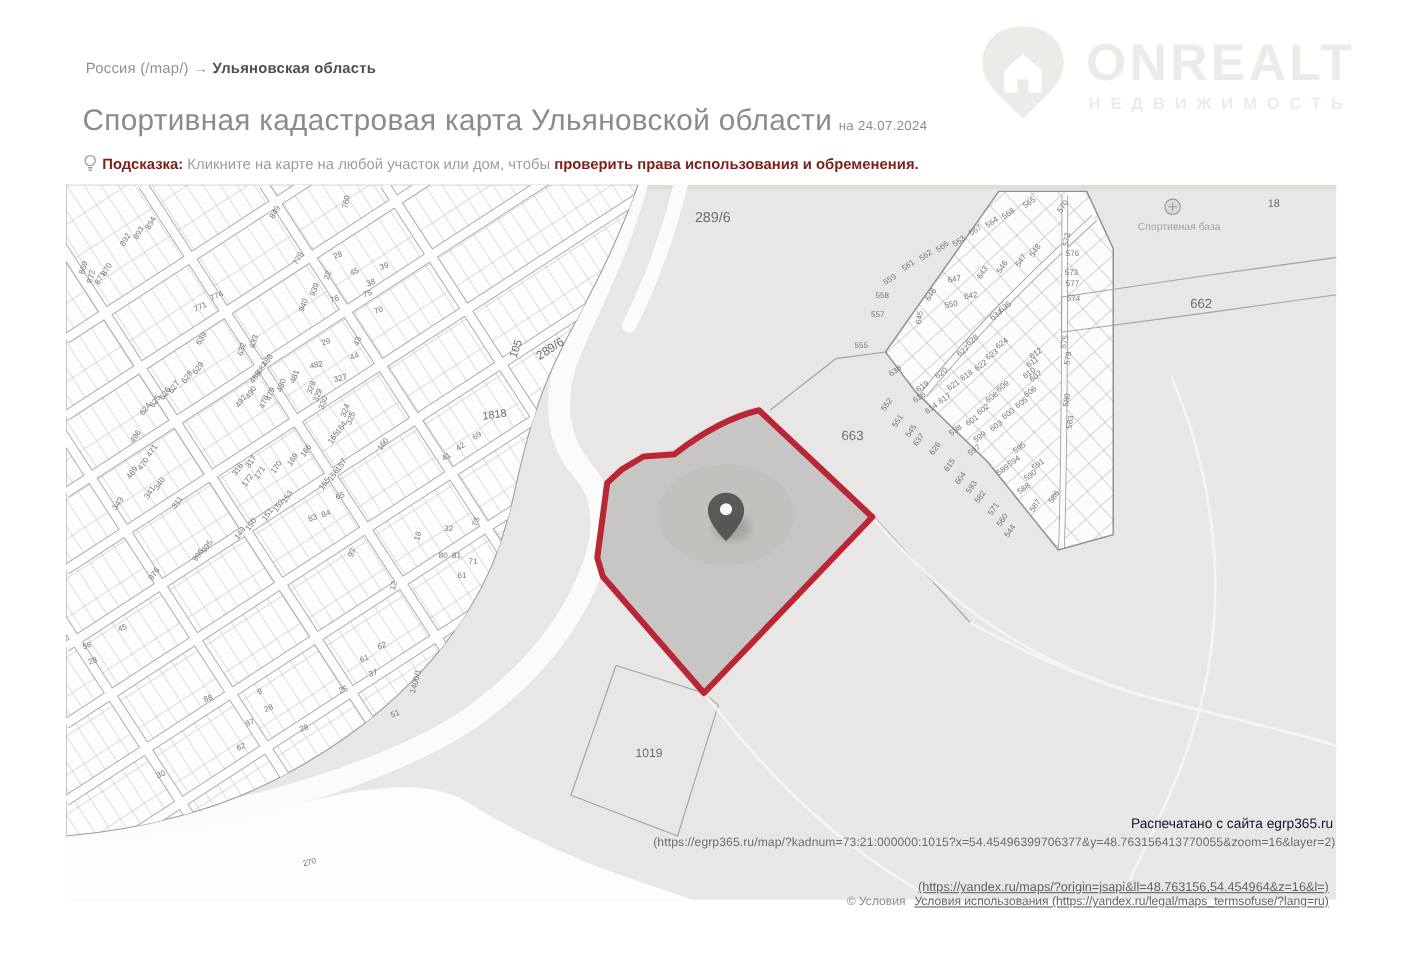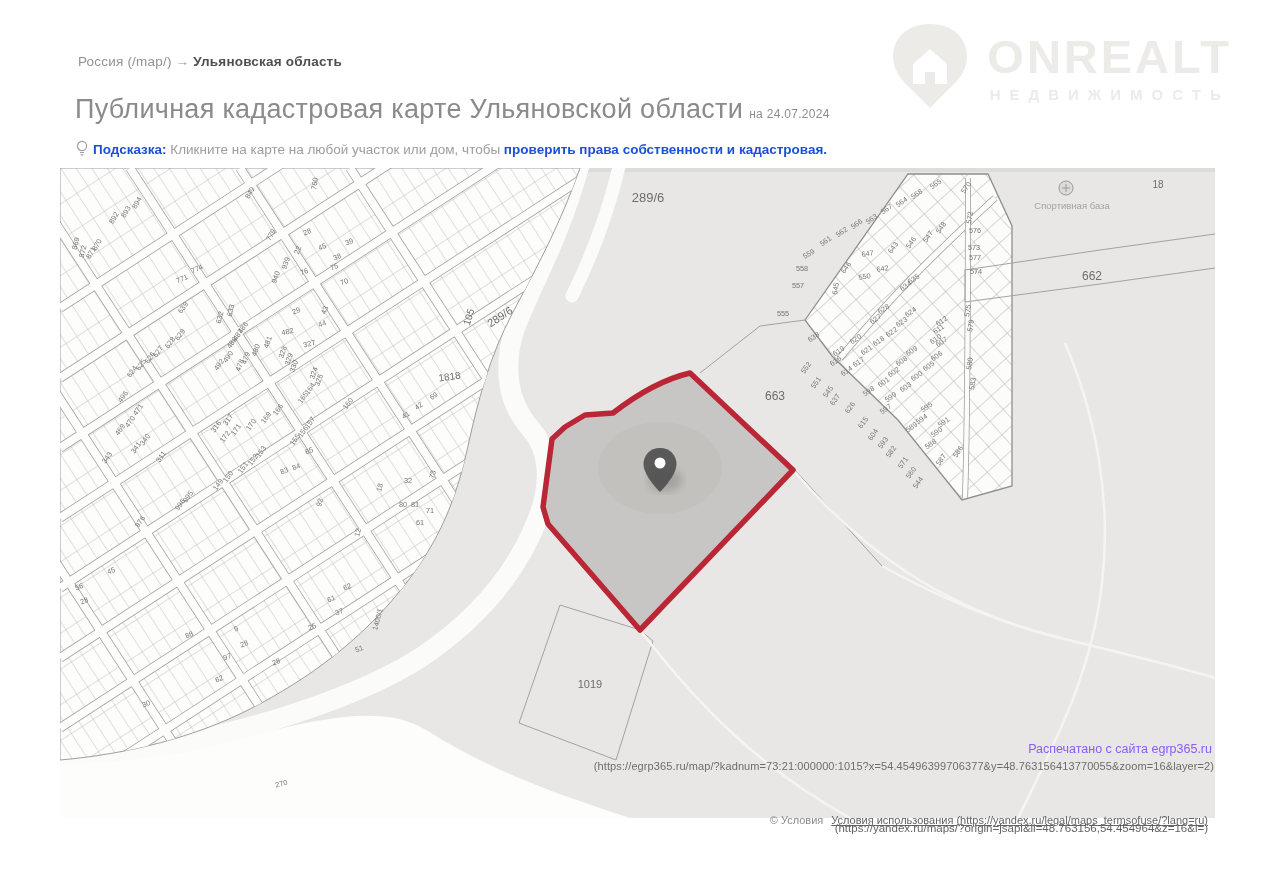--- a/index.html
+++ b/index.html
@@ -5,36 +5,36 @@
   html,body{margin:0;padding:0;}
   .page{position:relative;width:1280px;height:880px;background:#ffffff;overflow:hidden;
         font-family:"Liberation Sans",sans-serif;}
   
   .breadcrumb{position:absolute;left:78px;top:54px;font-size:13.5px;color:#929292;letter-spacing:.2px;}
   .breadcrumb .crumb-bold{color:#4f4f4f;font-weight:bold;}
   .breadcrumb .arrow{color:#9a9a9a;padding:0 4px;}
   .page-title{position:absolute;left:75px;top:94px;font-size:27px;color:#8b8b8b;letter-spacing:.3px;white-space:nowrap;}
   .page-title .title-date{font-size:12px;color:#8d8d8d;margin-left:6px;}
   .hint-line{position:absolute;left:76px;top:140px;font-size:13.5px;color:#9d9d9d;white-space:nowrap;}
-  .hint-line .hint-bold{color:#1d4ed8;font-weight:bold;}
+  .hint-line .hint-bold{color:#7f1d1d;font-weight:bold;}
   .bulb{display:inline-block;vertical-align:-3px;margin-right:5px;}
   
   .logo{position:absolute;right:48px;top:20px;display:flex;align-items:center;gap:14px;color:#edebe8;}
   .logo-text{display:flex;flex-direction:column;align-items:center;}
   .logo-name{font-size:47px;font-weight:bold;letter-spacing:3px;line-height:1;}
   .logo-sub{font-size:15px;font-weight:bold;letter-spacing:9px;margin-top:6px;}
   
   .map-wrap{position:absolute;left:60px;top:168px;width:1155px;height:650px;}
   .map-wrap svg{display:block;}
   text{font-family:"Liberation Sans",sans-serif;}
   
-  .map-footer-1{position:absolute;right:68px;top:742px;font-size:12.5px;color:#8b5cf6;text-align:right;}
+  .map-footer-1{position:absolute;right:68px;top:742px;font-size:12.5px;color:#0f172a;text-align:right;}
   .map-footer-2{position:absolute;right:66px;top:760px;font-size:11px;color:#6d6d6d;letter-spacing:.1px;}
   .map-footer-3{position:absolute;right:68px;top:778px;font-size:11px;color:#787878;}
-  .attrib-url{position:absolute;right:72px;top:801px;font-size:11.5px;color:#636363;margin-top:21px;}
+  .attrib-url{position:absolute;right:72px;top:801px;font-size:11.5px;color:#636363;text-decoration:underline;}
   .attrib-line{position:absolute;right:72px;top:814px;font-size:11px;color:#8b8b8b;}
   .attrib-line .terms{color:#636363;text-decoration:underline;margin-left:8px;}
 </style>
 </head>
 <body>
 
 <div class="page">
 
   <div class="breadcrumb">
     <span>Россия (/map/)</span><span class="arrow">→</span><span class="crumb-bold">Ульяновская область</span>
@@ -45,30 +45,30 @@
       <path d="M43 4 C66 4 80 18 80 37 C80 50 71 61 62 69 L43 88 L24 69 C15 61 6 50 6 37 C6 18 20 4 43 4 Z" fill="#edebe8"></path>
       <path d="M26 44 L43 29 L60 44 L60 64 L48 64 L48 52 L38 52 L38 64 L26 64 Z" fill="#ffffff"></path>
     </svg>
     <div class="logo-text">
       <div class="logo-name">ONREALT</div>
       <div class="logo-sub">НЕДВИЖИМОСТЬ</div>
     </div>
   </div>
 
   <div class="page-title">
-    <span>Публичная кадастровая карте Ульяновской области</span><span class="title-date">на 24.07.2024</span>
+    <span>Спортивная кадастровая карта Ульяновской области</span><span class="title-date">на 24.07.2024</span>
   </div>
 
   <div class="hint-line">
     <span class="bulb">
       <svg width="12" height="17" viewBox="0 0 12 17">
           <circle cx="6" cy="6" r="4.6" fill="none" stroke="#9d9d9d" stroke-width="1.2"></circle>
           <path d="M4 12.5 H8 M4.6 14.8 H7.4" stroke="#9d9d9d" stroke-width="1.2" fill="none"></path>
         </svg>
-    </span><span class="hint-bold">Подсказка:</span><span> Кликните на карте на любой участок или дом, чтобы </span><span class="hint-bold">проверить права собственности и кадастровая.</span>
+    </span><span class="hint-bold">Подсказка:</span><span> Кликните на карте на любой участок или дом, чтобы </span><span class="hint-bold">проверить права использования и обременения.</span>
   </div>
 
   <div class="map-wrap">
     <svg id="map-svg" width="1155" height="650" viewBox="0 0 1155 650">
       <defs>
         <pattern id="gridA" width="13" height="30" patternUnits="userSpaceOnUse" patternTransform="rotate(-33)">
           <rect width="13" height="30" fill="#fdfdfc"></rect>
           <path d="M0 0 H13 M0 0 V30" stroke="#b6b3af" stroke-width="0.8" fill="none"></path>
         </pattern>
         <pattern id="gridB" width="18" height="18" patternUnits="userSpaceOnUse" patternTransform="rotate(48)">

